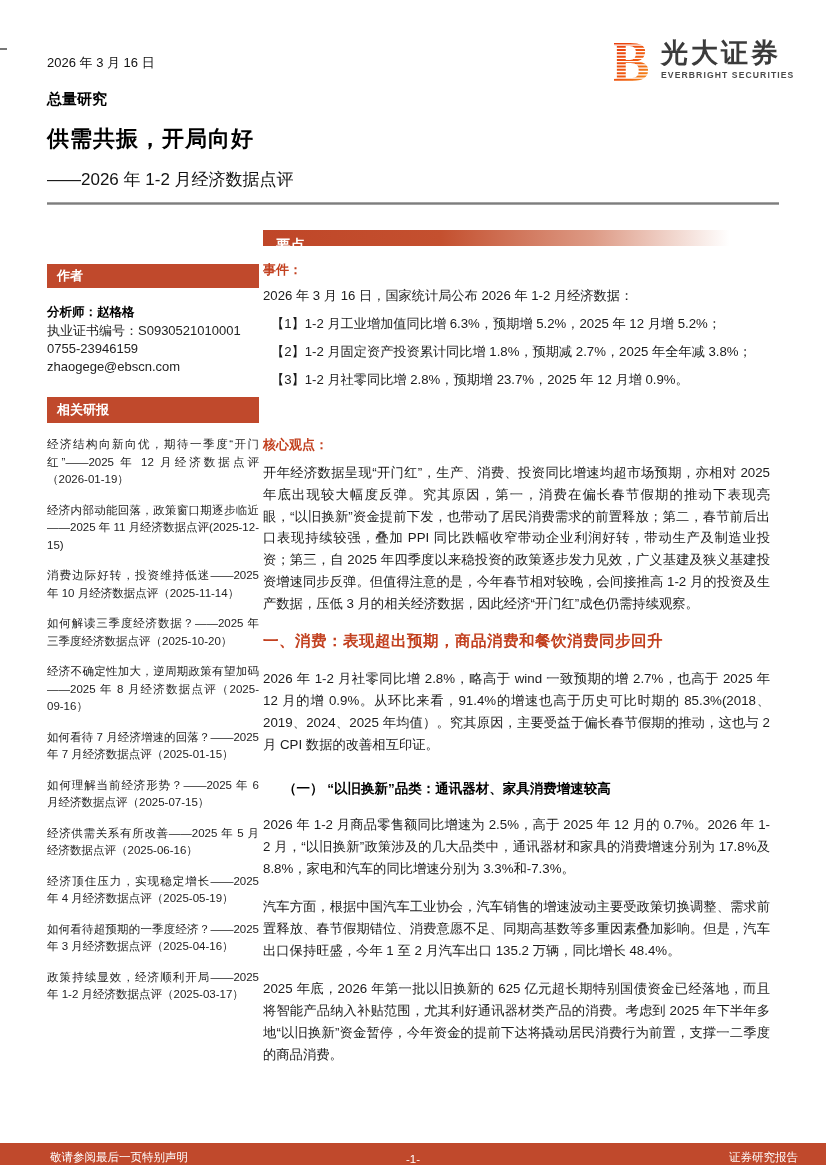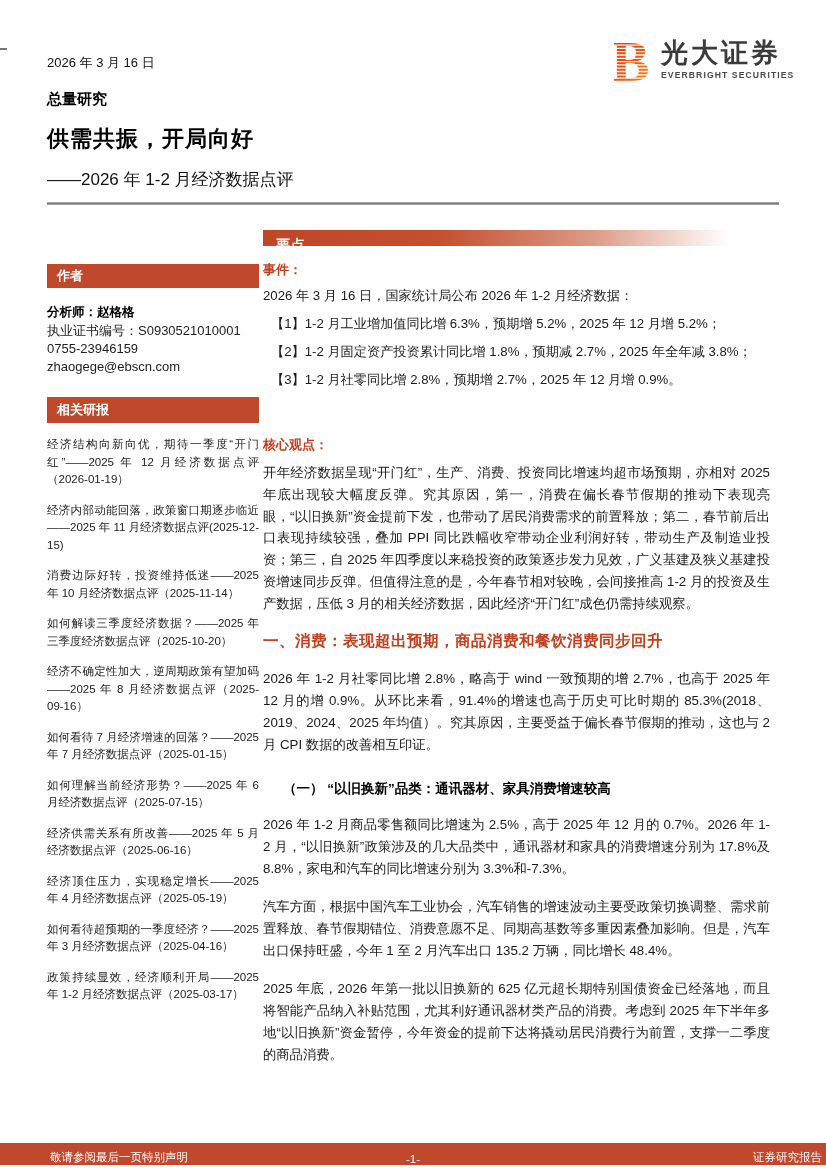--- a/index.html
+++ b/index.html
@@ -47,21 +47,21 @@
   .core-text   { margin-top:8px; font-size:13.3px; line-height:21.8px; text-align:justify; }
   .section-title { margin-top:16px; font-size:15.5px; font-weight:bold; color:#c2401f; letter-spacing:0.5px; }
   .body-para   { margin-top:16px; font-size:13.3px; line-height:22px; text-align:justify; }
   .subsection-title { margin-top:24px; padding-left:20px; font-size:13.5px; font-weight:bold; color:#000; }
 
   
   .footer { position:absolute; left:0; top:1143px; width:826px; height:22px; background:#c0492c;
             color:#fff; font-size:11.5px; display:flex; align-items:flex-end; }
   .footer-left  { margin-left:50px; }
   .footer-page  { position:absolute; left:0; width:100%; text-align:center; }
-  .footer-right { margin-left:auto; margin-right:4px; }
+  .footer-right { margin-left:auto; margin-right:28px; }
 </style>
 </head>
 <body>
 
 <div class="page">
 
   <div class="corner-mark"></div>
 
   <div class="report-date">2026 年 3 月 16 日</div>
 
@@ -129,21 +129,21 @@
     <div class="report-item">政策持续显效，经济顺利开局——2025 年 1-2 月经济数据点评（2025-03-17）</div>
   </aside>
 
   <main class="main">
     <div class="keypoints-banner">要点</div>
 
     <div class="event-label">事件：</div>
     <p class="event-intro">2026 年 3 月 16 日，国家统计局公布 2026 年 1-2 月经济数据：</p>
     <p class="event-item">【1】1-2 月工业增加值同比增 6.3%，预期增 5.2%，2025 年 12 月增 5.2%；</p>
     <p class="event-item">【2】1-2 月固定资产投资累计同比增 1.8%，预期减 2.7%，2025 年全年减 3.8%；</p>
-    <p class="event-item">【3】1-2 月社零同比增 2.8%，预期增 2.7%，2025 年 12 月增 0.9%。</p>
+    <p class="event-item">【3】1-2 月社零同比增 2.8%，预期增 23.7%，2025 年 12 月增 0.9%。</p>
 
     <div class="core-label">核心观点：</div>
     <p class="core-text">开年经济数据呈现“开门红”，生产、消费、投资同比增速均超市场预期，亦相对 2025 年底出现较大幅度反弹。究其原因，第一，消费在偏长春节假期的推动下表现亮眼，“以旧换新”资金提前下发，也带动了居民消费需求的前置释放；第二，春节前后出口表现持续较强，叠加 PPI 同比跌幅收窄带动企业利润好转，带动生产及制造业投资；第三，自 2025 年四季度以来稳投资的政策逐步发力见效，广义基建及狭义基建投资增速同步反弹。但值得注意的是，今年春节相对较晚，会间接推高 1-2 月的投资及生产数据，压低 3 月的相关经济数据，因此经济“开门红”成色仍需持续观察。</p>
 
     <h2 class="section-title">一、消费：表现超出预期，商品消费和餐饮消费同步回升</h2>
     <p class="body-para">2026 年 1-2 月社零同比增 2.8%，略高于 wind 一致预期的增 2.7%，也高于 2025 年 12 月的增 0.9%。从环比来看，91.4%的增速也高于历史可比时期的 85.3%(2018、2019、2024、2025 年均值）。究其原因，主要受益于偏长春节假期的推动，这也与 2 月 CPI 数据的改善相互印证。</p>
 
     <h3 class="subsection-title">（一） “以旧换新”品类：通讯器材、家具消费增速较高</h3>
     <p class="body-para">2026 年 1-2 月商品零售额同比增速为 2.5%，高于 2025 年 12 月的 0.7%。2026 年 1-2 月，“以旧换新”政策涉及的几大品类中，通讯器材和家具的消费增速分别为 17.8%及 8.8%，家电和汽车的同比增速分别为 3.3%和-7.3%。</p>
     <p class="body-para">汽车方面，根据中国汽车工业协会，汽车销售的增速波动主要受政策切换调整、需求前置释放、春节假期错位、消费意愿不足、同期高基数等多重因素叠加影响。但是，汽车出口保持旺盛，今年 1 至 2 月汽车出口 135.2 万辆，同比增长 48.4%。</p>

